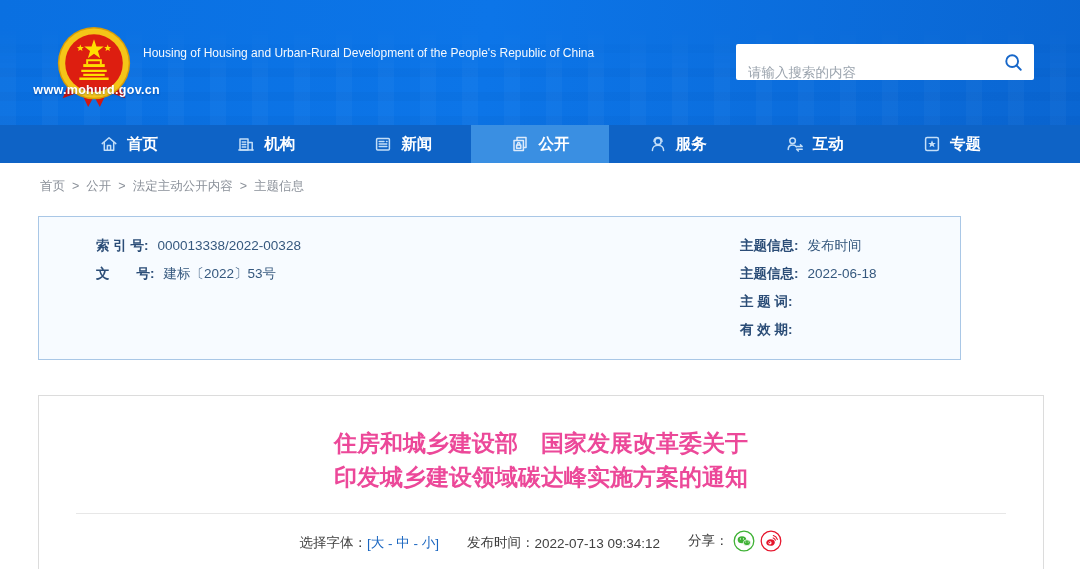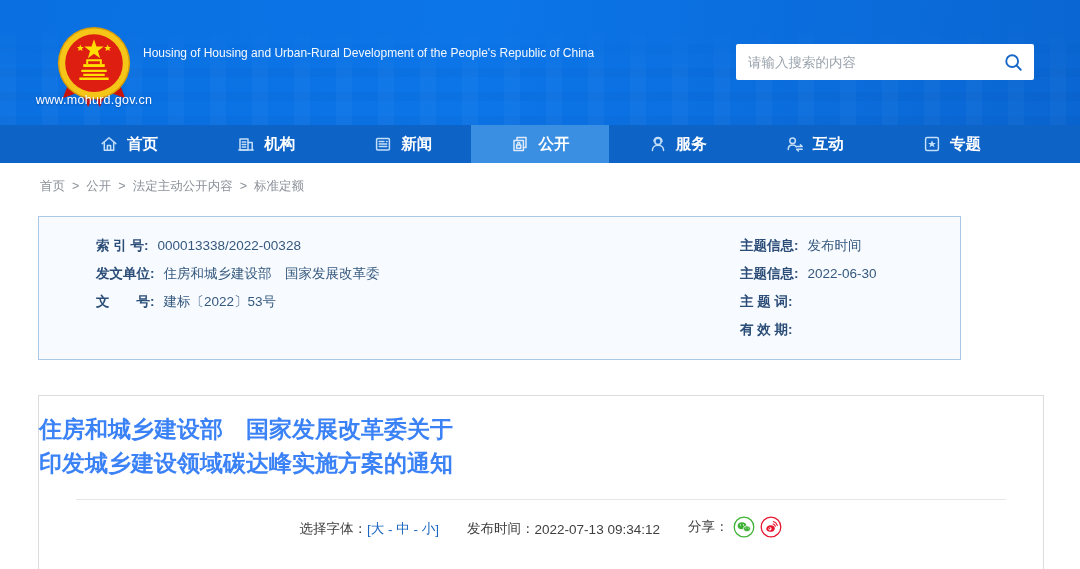--- a/index.html
+++ b/index.html
@@ -8,29 +8,29 @@
 
   
   .header { position:relative; height:125px;
     background:linear-gradient(96deg,#0a70e1 0%,#0c75e8 45%,#0a66d2 100%); }
   .header .pattern { position:absolute; inset:0; opacity:.45; pointer-events:none;
     background-image:
       repeating-linear-gradient(90deg, rgba(255,255,255,.06) 0 16px, transparent 16px 42px),
       repeating-linear-gradient(0deg, rgba(0,40,110,.08) 0 9px, transparent 9px 24px);
     mask-image:linear-gradient(180deg, transparent 0 18%, #000 60%); }
   .emblem { position:absolute; left:54px; top:26px; width:80px; height:84px; }
-  .site-url { position:absolute; left:28px; top:93px; width:132px; text-align:center;
-    color:#fff; font-weight:normal; font-size:12.5px; letter-spacing:.3px;
+  .site-url { position:absolute; left:28px; top:83px; width:132px; text-align:right;
+    color:#fff; font-weight:bold; font-size:12.5px; letter-spacing:.3px;
     text-shadow:0 1px 2px rgba(0,40,110,.4); }
   .titles { position:absolute; left:143px; top:37px; color:#fff; }
   .site-title { font-size:26px; font-weight:bold; letter-spacing:1px;
     text-shadow:0 1px 3px rgba(0,40,110,.35); white-space:nowrap; }
   .site-subtitle { font-size:12px; margin-top:9px; opacity:.96; white-space:nowrap; }
   .search { position:absolute; right:46px; top:44px; width:298px; height:36px;
-    background:#fff; border-radius:2px; display:flex; align-items:center; }
+    background:#fff; border-radius:2px; display:flex; align-items:flex-end; }
   .search input { flex:1; border:none; outline:none; padding:0 12px; font-size:13.5px;
     color:#333; background:transparent; font-family:inherit; }
   .search input::placeholder { color:#9aa3ad; }
   .search-btn { width:42px; height:100%; display:flex; align-items:center;
     justify-content:center; cursor:pointer; background:none; border:none; }
 
   
   .nav { height:38px; background:#0e63c6; display:flex; padding:0 60px; }
   .nav-item { flex:1; display:flex; align-items:center; justify-content:center; gap:8px;
     color:#fff; font-size:15.5px; font-weight:bold; cursor:pointer; white-space:nowrap; }
@@ -47,22 +47,22 @@
     background:#f7fbff; padding:15px 0; display:flex; }
   .doc-info .col-left { width:701px; padding-left:57px; }
   .doc-info .col-right { flex:1; }
   .info-row { height:28px; line-height:28px; font-size:13.5px; white-space:nowrap; }
   .info-row .lbl { font-weight:bold; color:#2b4d77; margin-right:9px; }
   .info-row .val { color:#35587e; }
 
   
   .article { margin:35px 0 0 38px; width:1006px; height:240px;
     border:1px solid #dcdcdc; background:#fff; }
-  .article h1 { margin-top:16px; text-align:left; font-size:23px; line-height:34px;
-    color:#3b82f6; font-weight:bold; }
+  .article h1 { margin-top:30px; text-align:center; font-size:23px; line-height:34px;
+    color:#ec4899; font-weight:bold; }
   .divider { margin:19px 37px 0; border-top:1px solid #e7e7e7; }
   .meta-row { margin-top:16px; display:flex; align-items:flex-end; justify-content:center;
     font-size:13.5px; color:#404040; }
   .meta-row .blue { color:#1a66c0; cursor:pointer; }
   .meta-row .grp { display:flex; align-items:center; }
   .meta-row .gap-lg { width:28px; }
   .share-icon { width:22px; height:22px; margin-left:5px; cursor:pointer; display:block; }
 </style>
 </head>
 <body>
@@ -156,41 +156,38 @@
   <div class="nav-item">
     <svg viewBox="0 0 20 20" fill="none" stroke="#c3def8" stroke-width="1.5" stroke-linejoin="round">
       <rect x="3.6" y="3.6" width="12.8" height="12.8" rx="1.5"></rect>
       <polygon points="10,6.3 11.1,8.9 13.9,8.9 11.7,10.6 12.5,13.3 10,11.7 7.5,13.3 8.3,10.6 6.1,8.9 8.9,8.9" fill="#c3def8" stroke="none"></polygon>
     </svg>
     <span>专题</span>
   </div>
 </div>
 
 <div class="breadcrumb">
-  <span class="crumb">首页</span><span class="sep">&gt;</span><span class="crumb">公开</span><span class="sep">&gt;</span><span class="crumb">法定主动公开内容</span><span class="sep">&gt;</span><span>标准定额</span>
+  <span class="crumb">首页</span><span class="sep">&gt;</span><span class="crumb">公开</span><span class="sep">&gt;</span><span class="crumb">法定主动公开内容</span><span class="sep">&gt;</span><span>主题信息</span>
 </div>
 
 <div class="doc-info">
   <div class="col-left">
     <div class="info-row">
       <span class="lbl">索 引 号:</span><span class="val">000013338/2022-00328</span>
     </div>
     <div class="info-row">
-      <span class="lbl">发文单位:</span><span class="val">住房和城乡建设部　国家发展改革委</span>
-    </div>
-    <div class="info-row">
       <span class="lbl">文　　号:</span><span class="val">建标〔2022〕53号</span>
     </div>
   </div>
   <div class="col-right">
     <div class="info-row">
       <span class="lbl">主题信息:</span><span class="val">发布时间</span>
     </div>
     <div class="info-row">
-      <span class="lbl">主题信息:</span><span class="val">2022-06-30</span>
+      <span class="lbl">主题信息:</span><span class="val">2022-06-18</span>
     </div>
     <div class="info-row">
       <span class="lbl">主 题 词:</span><span class="val"></span>
     </div>
     <div class="info-row">
       <span class="lbl">有 效 期:</span><span class="val"></span>
     </div>
   </div>
 </div>
 

